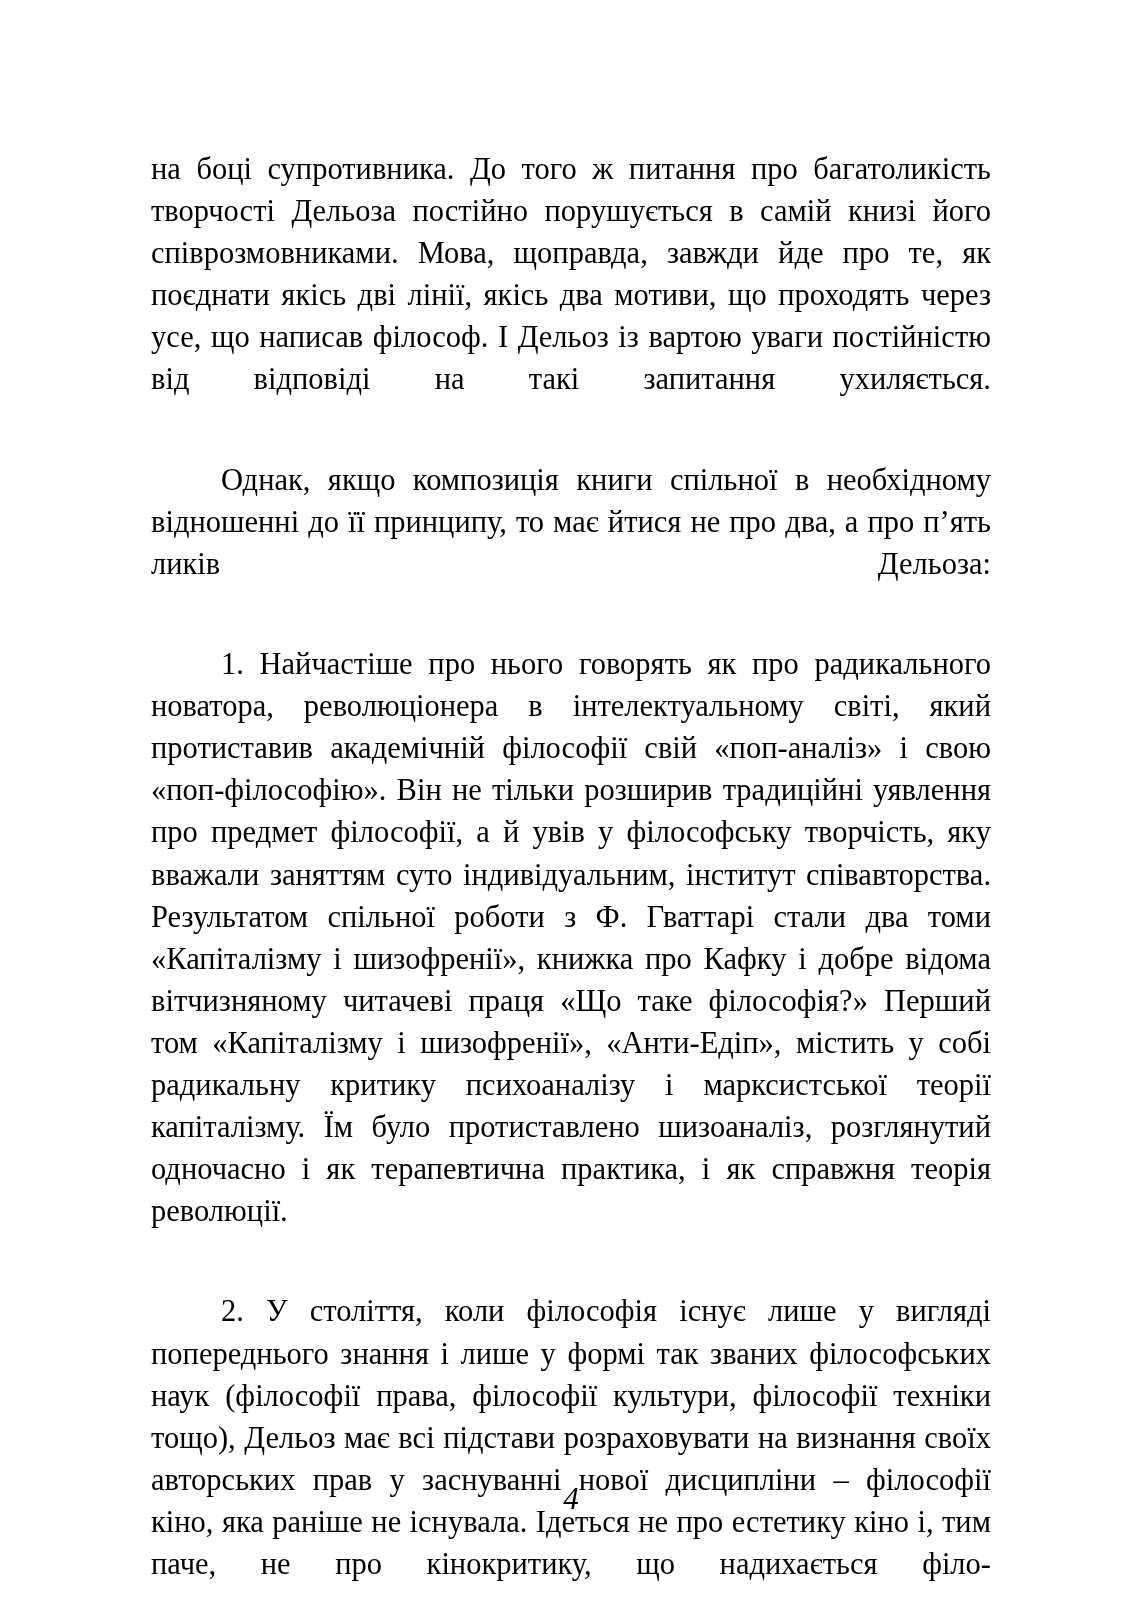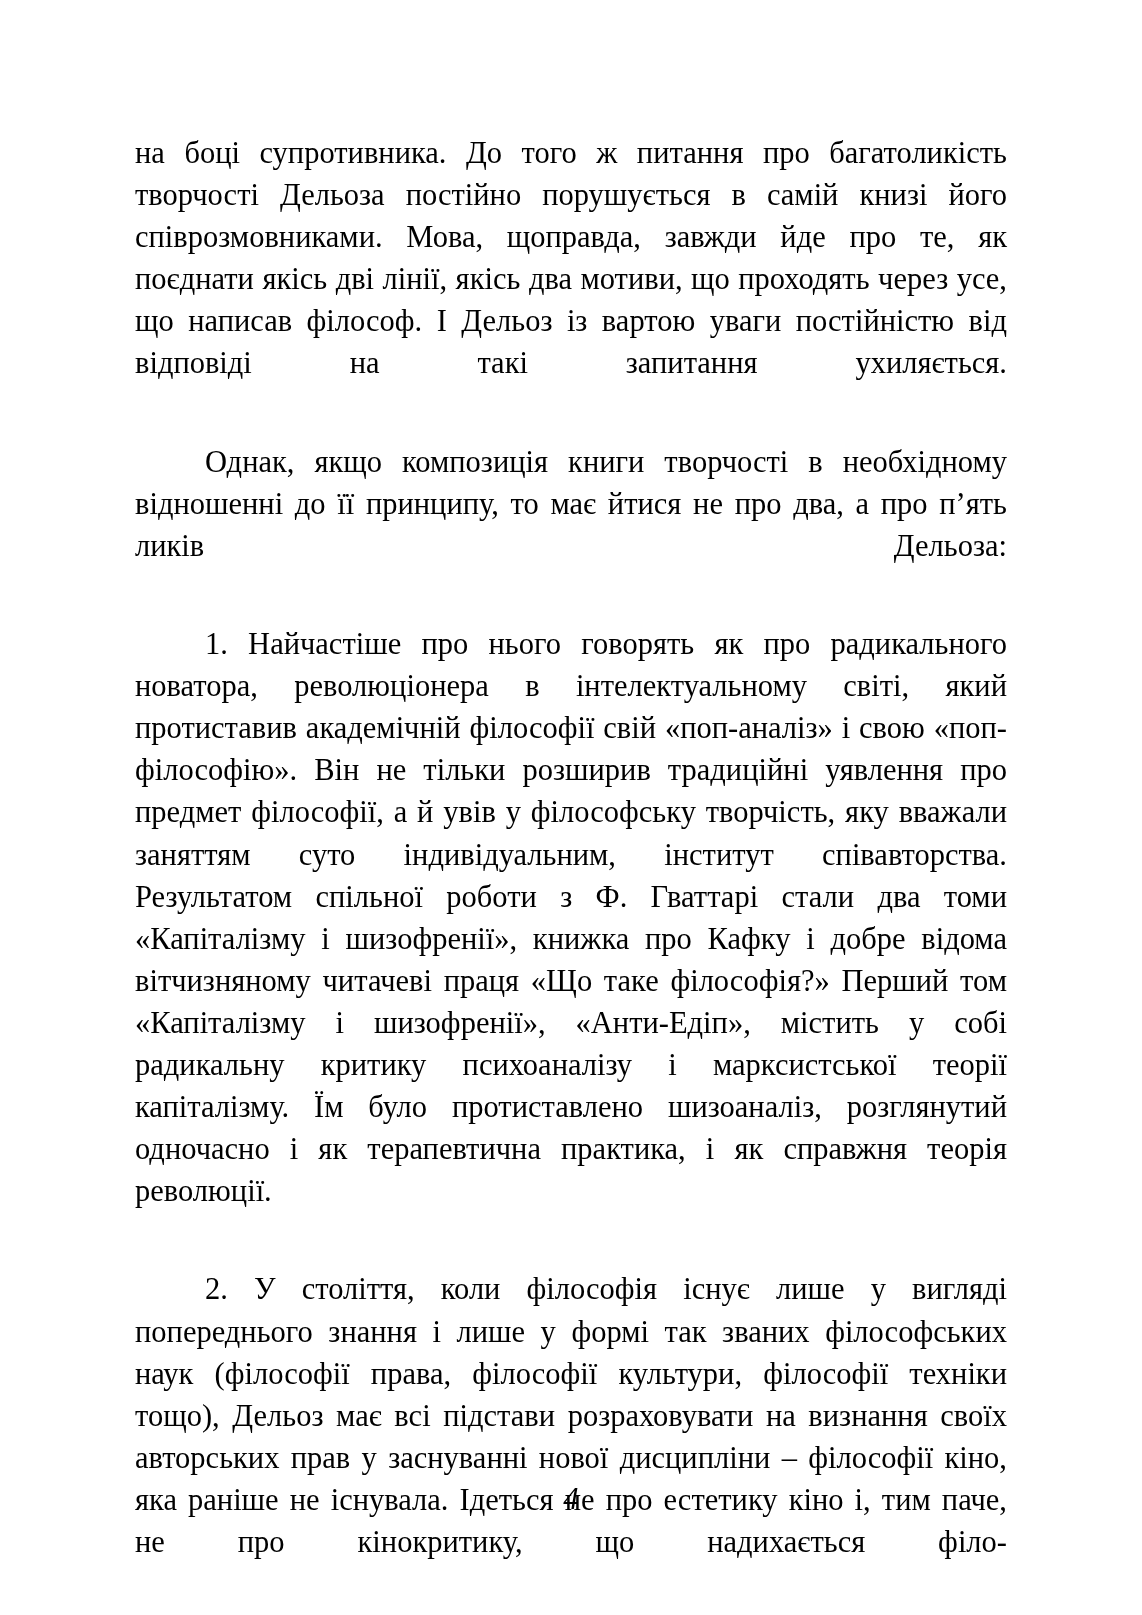--- a/index.html
+++ b/index.html
@@ -19,21 +19,21 @@
   }
 
   .text-column {
     position: absolute;
     left: 135px;
     top: 132px;
     width: 872px;
   }
 
   .para {
-    margin: 0;
+    margin: 16px;
     font-family: "Liberation Serif", "DejaVu Serif", serif;
     font-size: 30.5px;
     line-height: 42.1px;
     color: #000000;
     text-align: justify;
     text-justify: inter-word;
     text-indent: 0;
     hyphens: none;
     -webkit-hyphens: none;
     word-spacing: 0.2px;
@@ -80,21 +80,21 @@
 </style>
 </head>
 <body>
 
 <div class="page">
 
   <div class="text-column">
 
     <p class="para continuation">на боці супротивника. До того ж питання про багатоликість творчості Дельоза постійно порушується в самій книзі його співрозмовниками. Мова, щоправда, завжди йде про те, як поєднати якісь дві лінії, якісь два мотиви, що проходять через усе, що написав філософ. І Дельоз із вартою уваги постійністю від відповіді на такі запитання ухиляється.</p>
 
-    <p class="para indented gap-before">Однак, якщо композиція книги творчості в необхідному відношенні до її принципу, то має йтися не про два, а про п’ять ликів Дельоза:</p>
+    <p class="para indented gap-before">Однак, якщо композиція книги спільної в необхідному відношенні до її принципу, то має йтися не про два, а про п’ять ликів Дельоза:</p>
 
     <p class="para indented gap-before">1. Найчастіше про нього говорять як про радикального новатора, революціонера в інтелектуальному світі, який протиставив академічній філософії свій «поп-аналіз» і свою «поп-філософію». Він не тільки розширив традиційні уявлення про предмет філософії, а й увів у філософську творчість, яку вважали заняттям суто індивідуальним, інститут співавторства. Результатом спільної роботи з Ф. Гваттарі стали два томи «Капіталізму і шизофренії», книжка про Кафку і добре відома вітчизняному читачеві праця «Що таке філософія?» Перший том «Капіталізму і шизофренії», «Анти-Едіп», містить у собі радикальну критику психоаналізу і марксистської теорії капіталізму. Їм було протиставлено шизоаналіз, розглянутий одночасно і як терапевтична практика, і як справжня теорія революції.</p>
 
     <p class="para indented gap-before">2. У століття, коли філософія існує лише у вигляді попереднього знання і лише у формі так званих філософських наук (філософії права, філософії культури, філософії техніки тощо), Дельоз має всі підстави розраховувати на визнання своїх авторських прав у заснуванні нової дисципліни – філософії кіно, яка раніше не існувала. Ідеться не про естетику кіно і, тим паче, не про кінокритику, що надихається філо-</p>
 
   </div>
 
   <div class="folio">4</div>
 
 </div>

